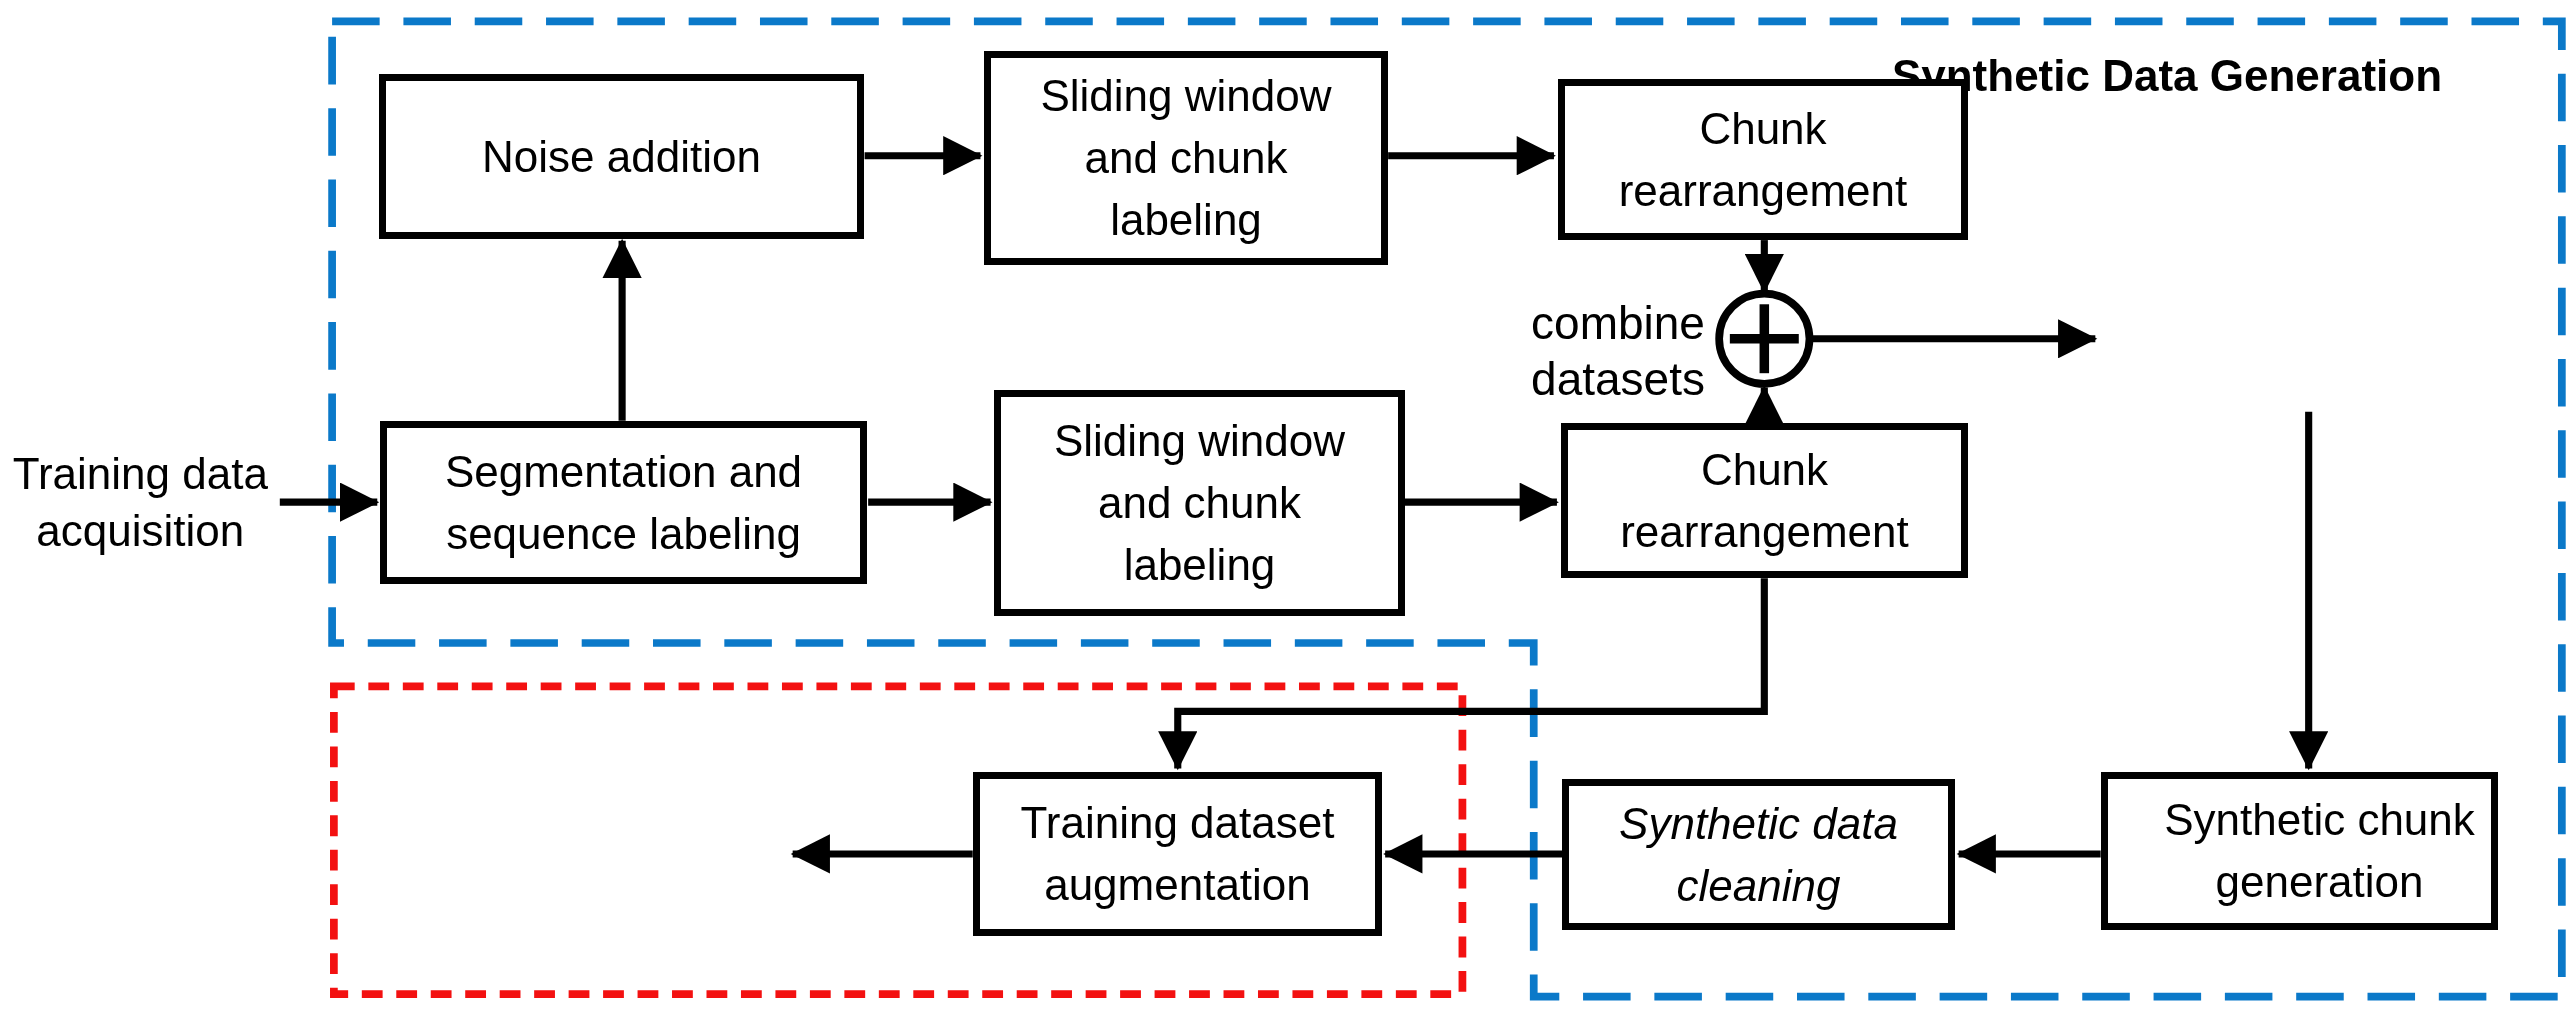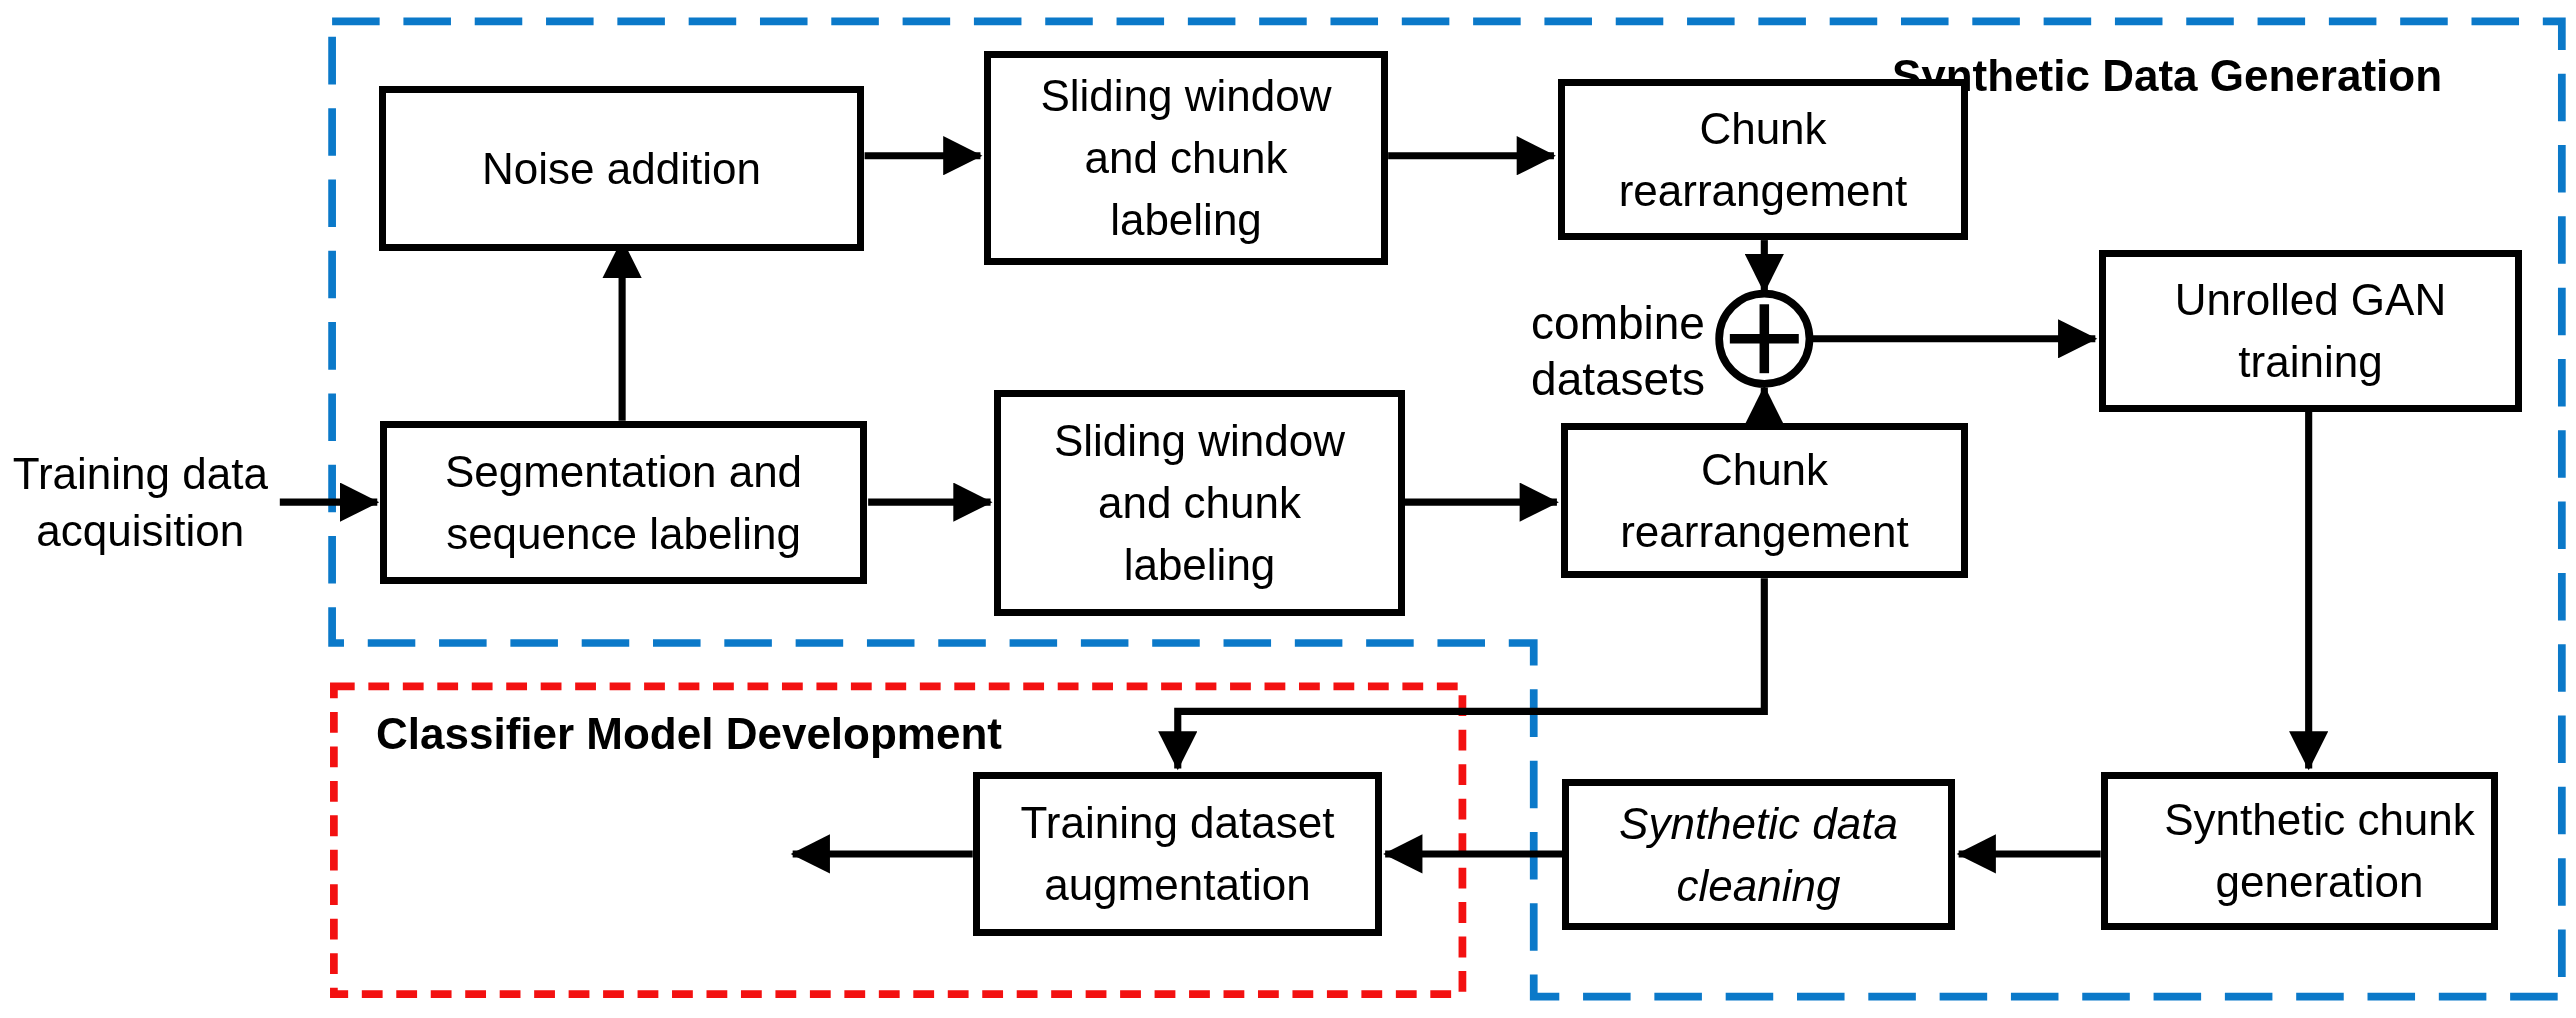--- a/index.html
+++ b/index.html
@@ -97,47 +97,42 @@
     <line x1="2968" y1="712" x2="2968" y2="652" stroke="#000000" stroke-width="12" marker-end="url(#ah)"></line>
     <line x1="3040" y1="570" x2="3525" y2="570" stroke="#000000" stroke-width="12" marker-end="url(#ah)"></line>
     <line x1="3884" y1="693" x2="3884" y2="1293" stroke="#000000" stroke-width="12" marker-end="url(#ah)"></line>
     <line x1="3534" y1="1437" x2="3295" y2="1437" stroke="#000000" stroke-width="12" marker-end="url(#ah)"></line>
     <line x1="2628" y1="1437" x2="2330" y2="1437" stroke="#000000" stroke-width="12" marker-end="url(#ah)"></line>
     <line x1="1636" y1="1437" x2="1333" y2="1437" stroke="#000000" stroke-width="12" marker-end="url(#ah)"></line>
     <path d="M2968,973 V1197 H1981 V1293" fill="none" stroke="#000000" stroke-width="12" marker-end="url(#ah)"></path>
   </svg>
 
   <div class="region-title" style="left:1784px; top:52px; width:766px; text-align:center;">Synthetic Data Generation</div>
-  <div class="region-title" style="left:376px; top:710px;">Classifier Model Development</div>
 
   <div class="free-label" style="left:4.8px; top:445px; width:271px;">Training data
 acquisition</div>
 
   <div class="combine-label" style="left:1523px; top:295px; width:190px;">combine
 datasets</div>
 
-  <div class="node" style="left:379px; top:74px; width:485px; height:165px;margin-top:12px;">
+  <div class="node" style="left:379px; top:74px; width:485px; height:165px;">
     <span class="node-label">Noise addition</span>
   </div>
 
   <div class="node" style="left:984px; top:51px; width:404px; height:214px;">
     <span class="node-label">Sliding window
 and chunk
 labeling</span>
   </div>
 
   <div class="node" style="left:1558px; top:79px; width:410px; height:161px;">
     <span class="node-label">Chunk
 rearrangement</span>
   </div>
 
-  <div class="node" style="left:2099px; top:250px; width:423px; height:162px;">
-    <span class="node-label">Unrolled GAN
-training</span>
-  </div>
 
   <div class="node" style="left:380px; top:421px; width:487px; height:163px;">
     <span class="node-label">Segmentation and
 sequence labeling</span>
   </div>
 
   <div class="node" style="left:994px; top:390px; width:411px; height:226px;">
     <span class="node-label">Sliding window
 and chunk
 labeling</span>

